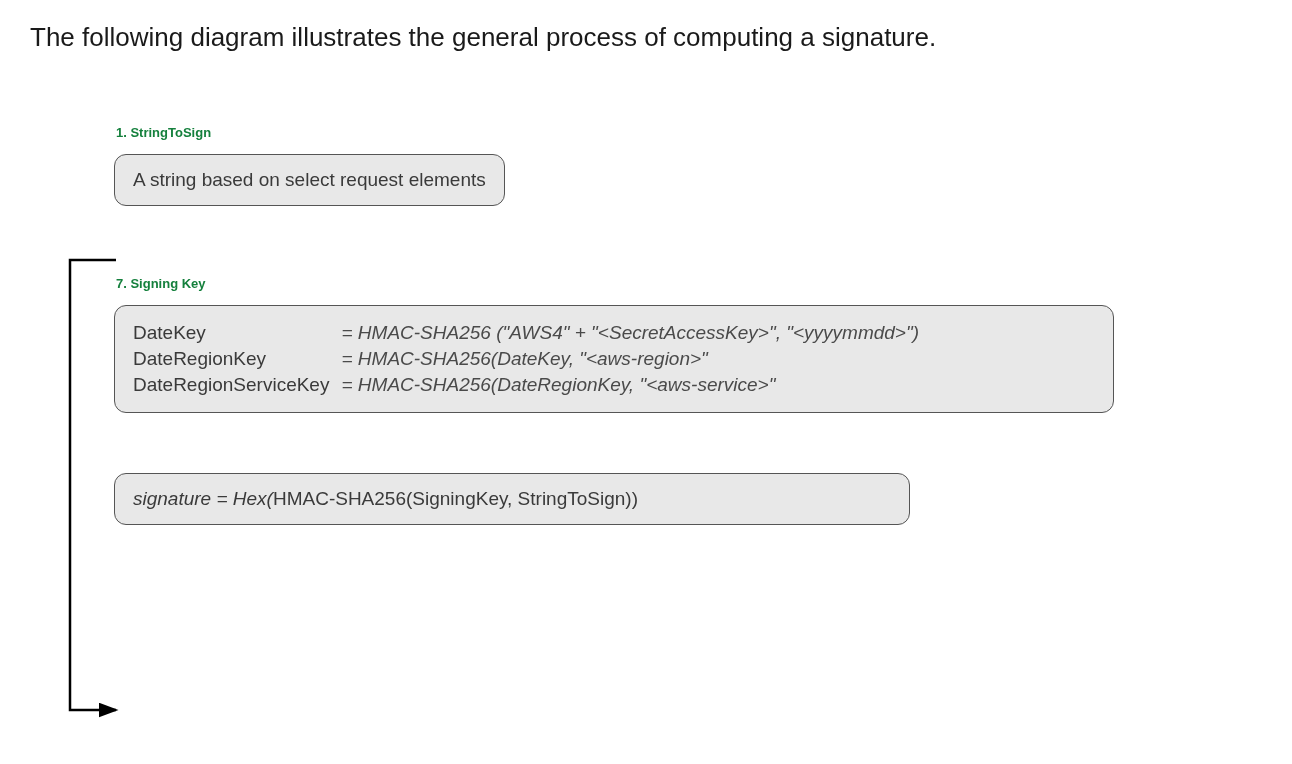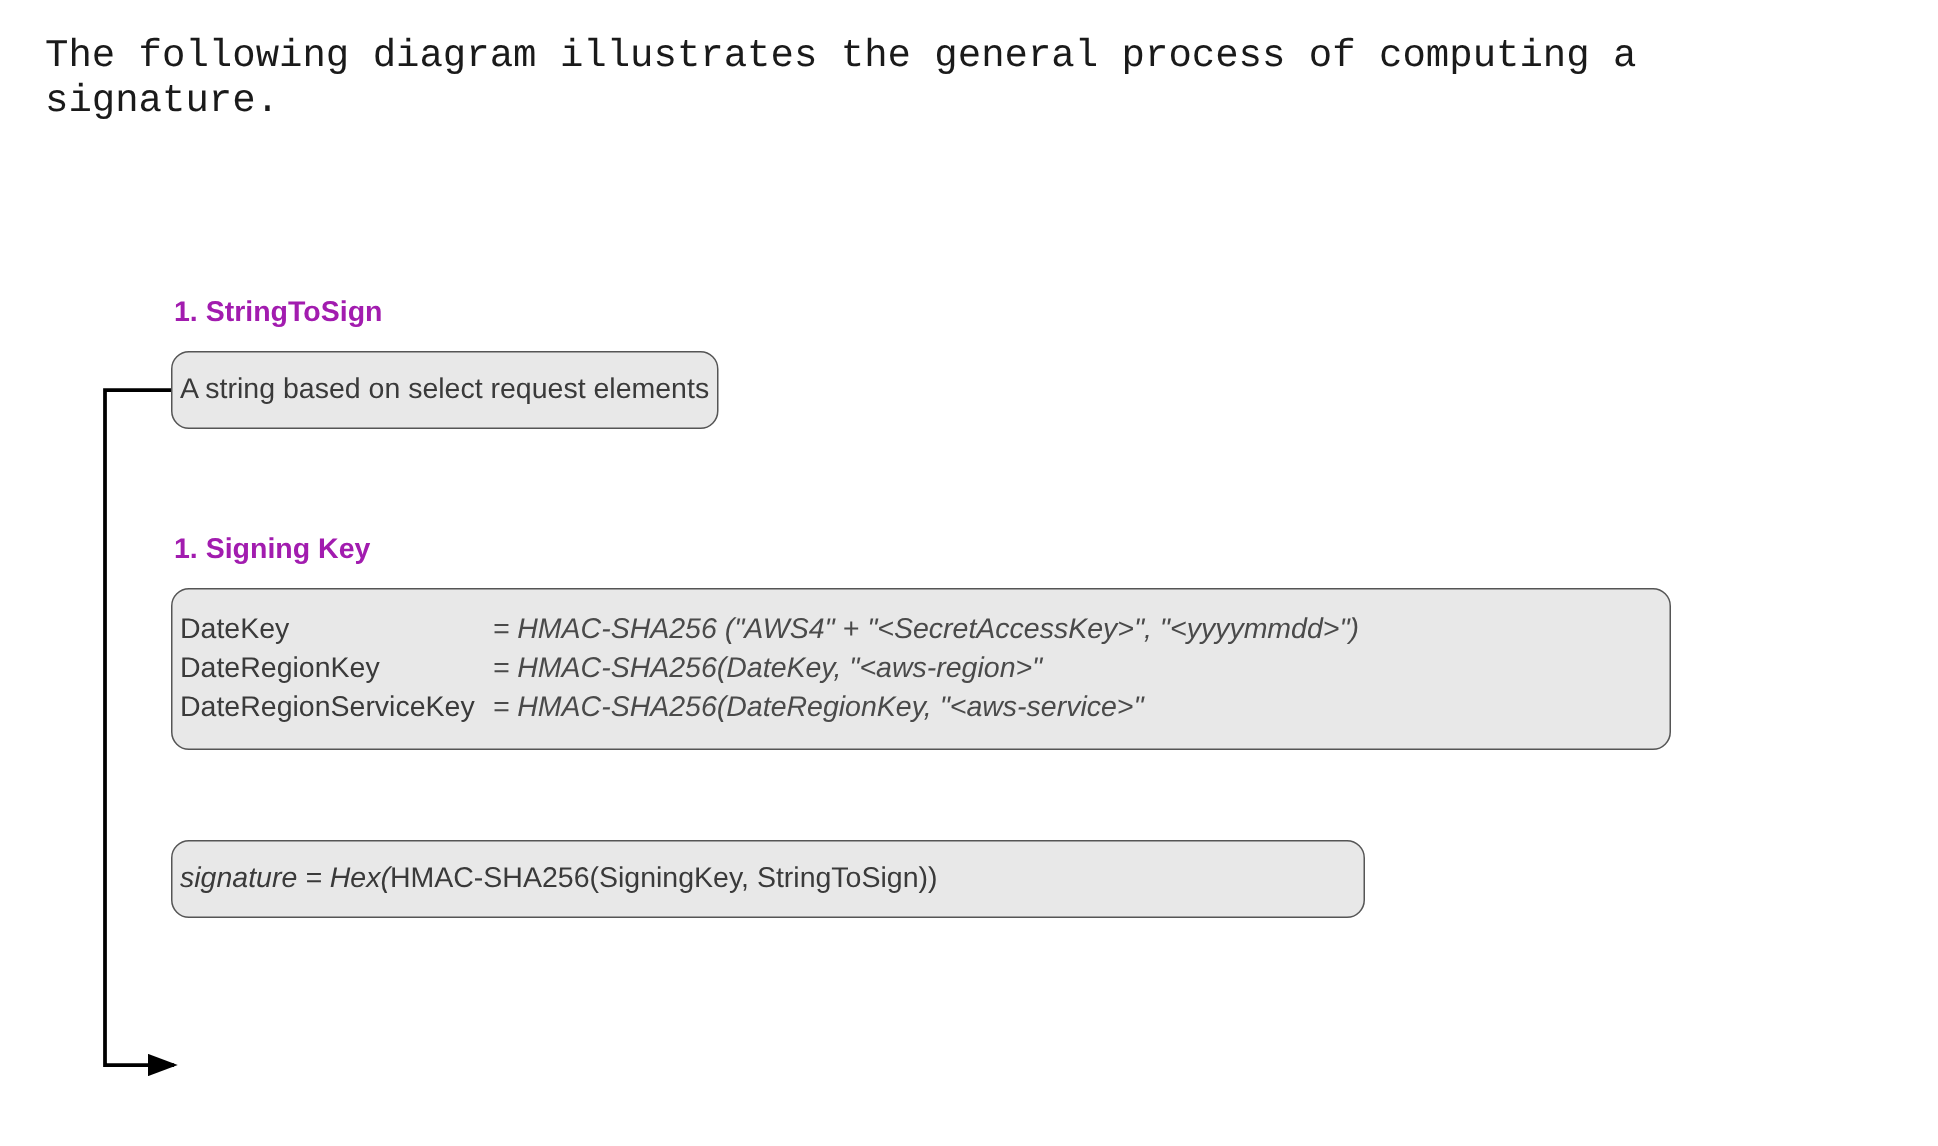--- a/index.html
+++ b/index.html
@@ -9,43 +9,42 @@
     background: #ffffff;
     font-family: Arial, Helvetica, sans-serif;
     color: #111;
     padding: 22px 30px;
     position: relative;
   }
   .intro {
     font-size: 26px;
     font-weight: 400;
     color: #1a1a1a;
-    margin-bottom: 116px;
-    font-family: Liberation Mono, monospace;
+    margin-bottom: 72px;
   }
   .diagram {
     position: relative;
     margin-left: 84px;
   }
   .section {
     position: relative;
     margin-bottom: 30px;
   }
   .sec-title {
-    font-size: 19px;
+    font-size: 13px;
     font-weight: bold;
-    color: #a21caf;
+    color: #15803d;
     margin-bottom: 14px;
     margin-left: 2px;
   }
   .box {
     background: #e8e8e8;
     border: 1px solid #555;
     border-radius: 12px;
-    padding: 14px 5px;
+    padding: 14px 18px;
     font-size: 19px;
     color: #3a3a3a;
     position: relative;
     z-index: 2;
   }
   .box-small {
     display: inline-block;
   }
   .box-big {
     width: 1000px;
@@ -101,21 +100,21 @@
   <div class="section">
     <div class="sec-title">1. StringToSign</div>
     <div class="box box-small">
       <span>A string based on select request elements</span>
     </div>
   </div>
 
   <div style="height:40px"></div>
 
   <div class="section">
-    <div class="sec-title">1. Signing Key</div>
+    <div class="sec-title">7. Signing Key</div>
     <div class="box box-big">
       <div class="kv-table">
         <div class="kv-row">
           <div class="kv-key">DateKey</div>
           <div class="kv-val gray-italic">= HMAC-SHA256 ("AWS4" + "&lt;SecretAccessKey&gt;", "&lt;yyyymmdd&gt;")</div>
         </div>
         <div class="kv-row">
           <div class="kv-key">DateRegionKey</div>
           <div class="kv-val gray-italic">= HMAC-SHA256(DateKey, "&lt;aws-region&gt;"</div>
         </div>

